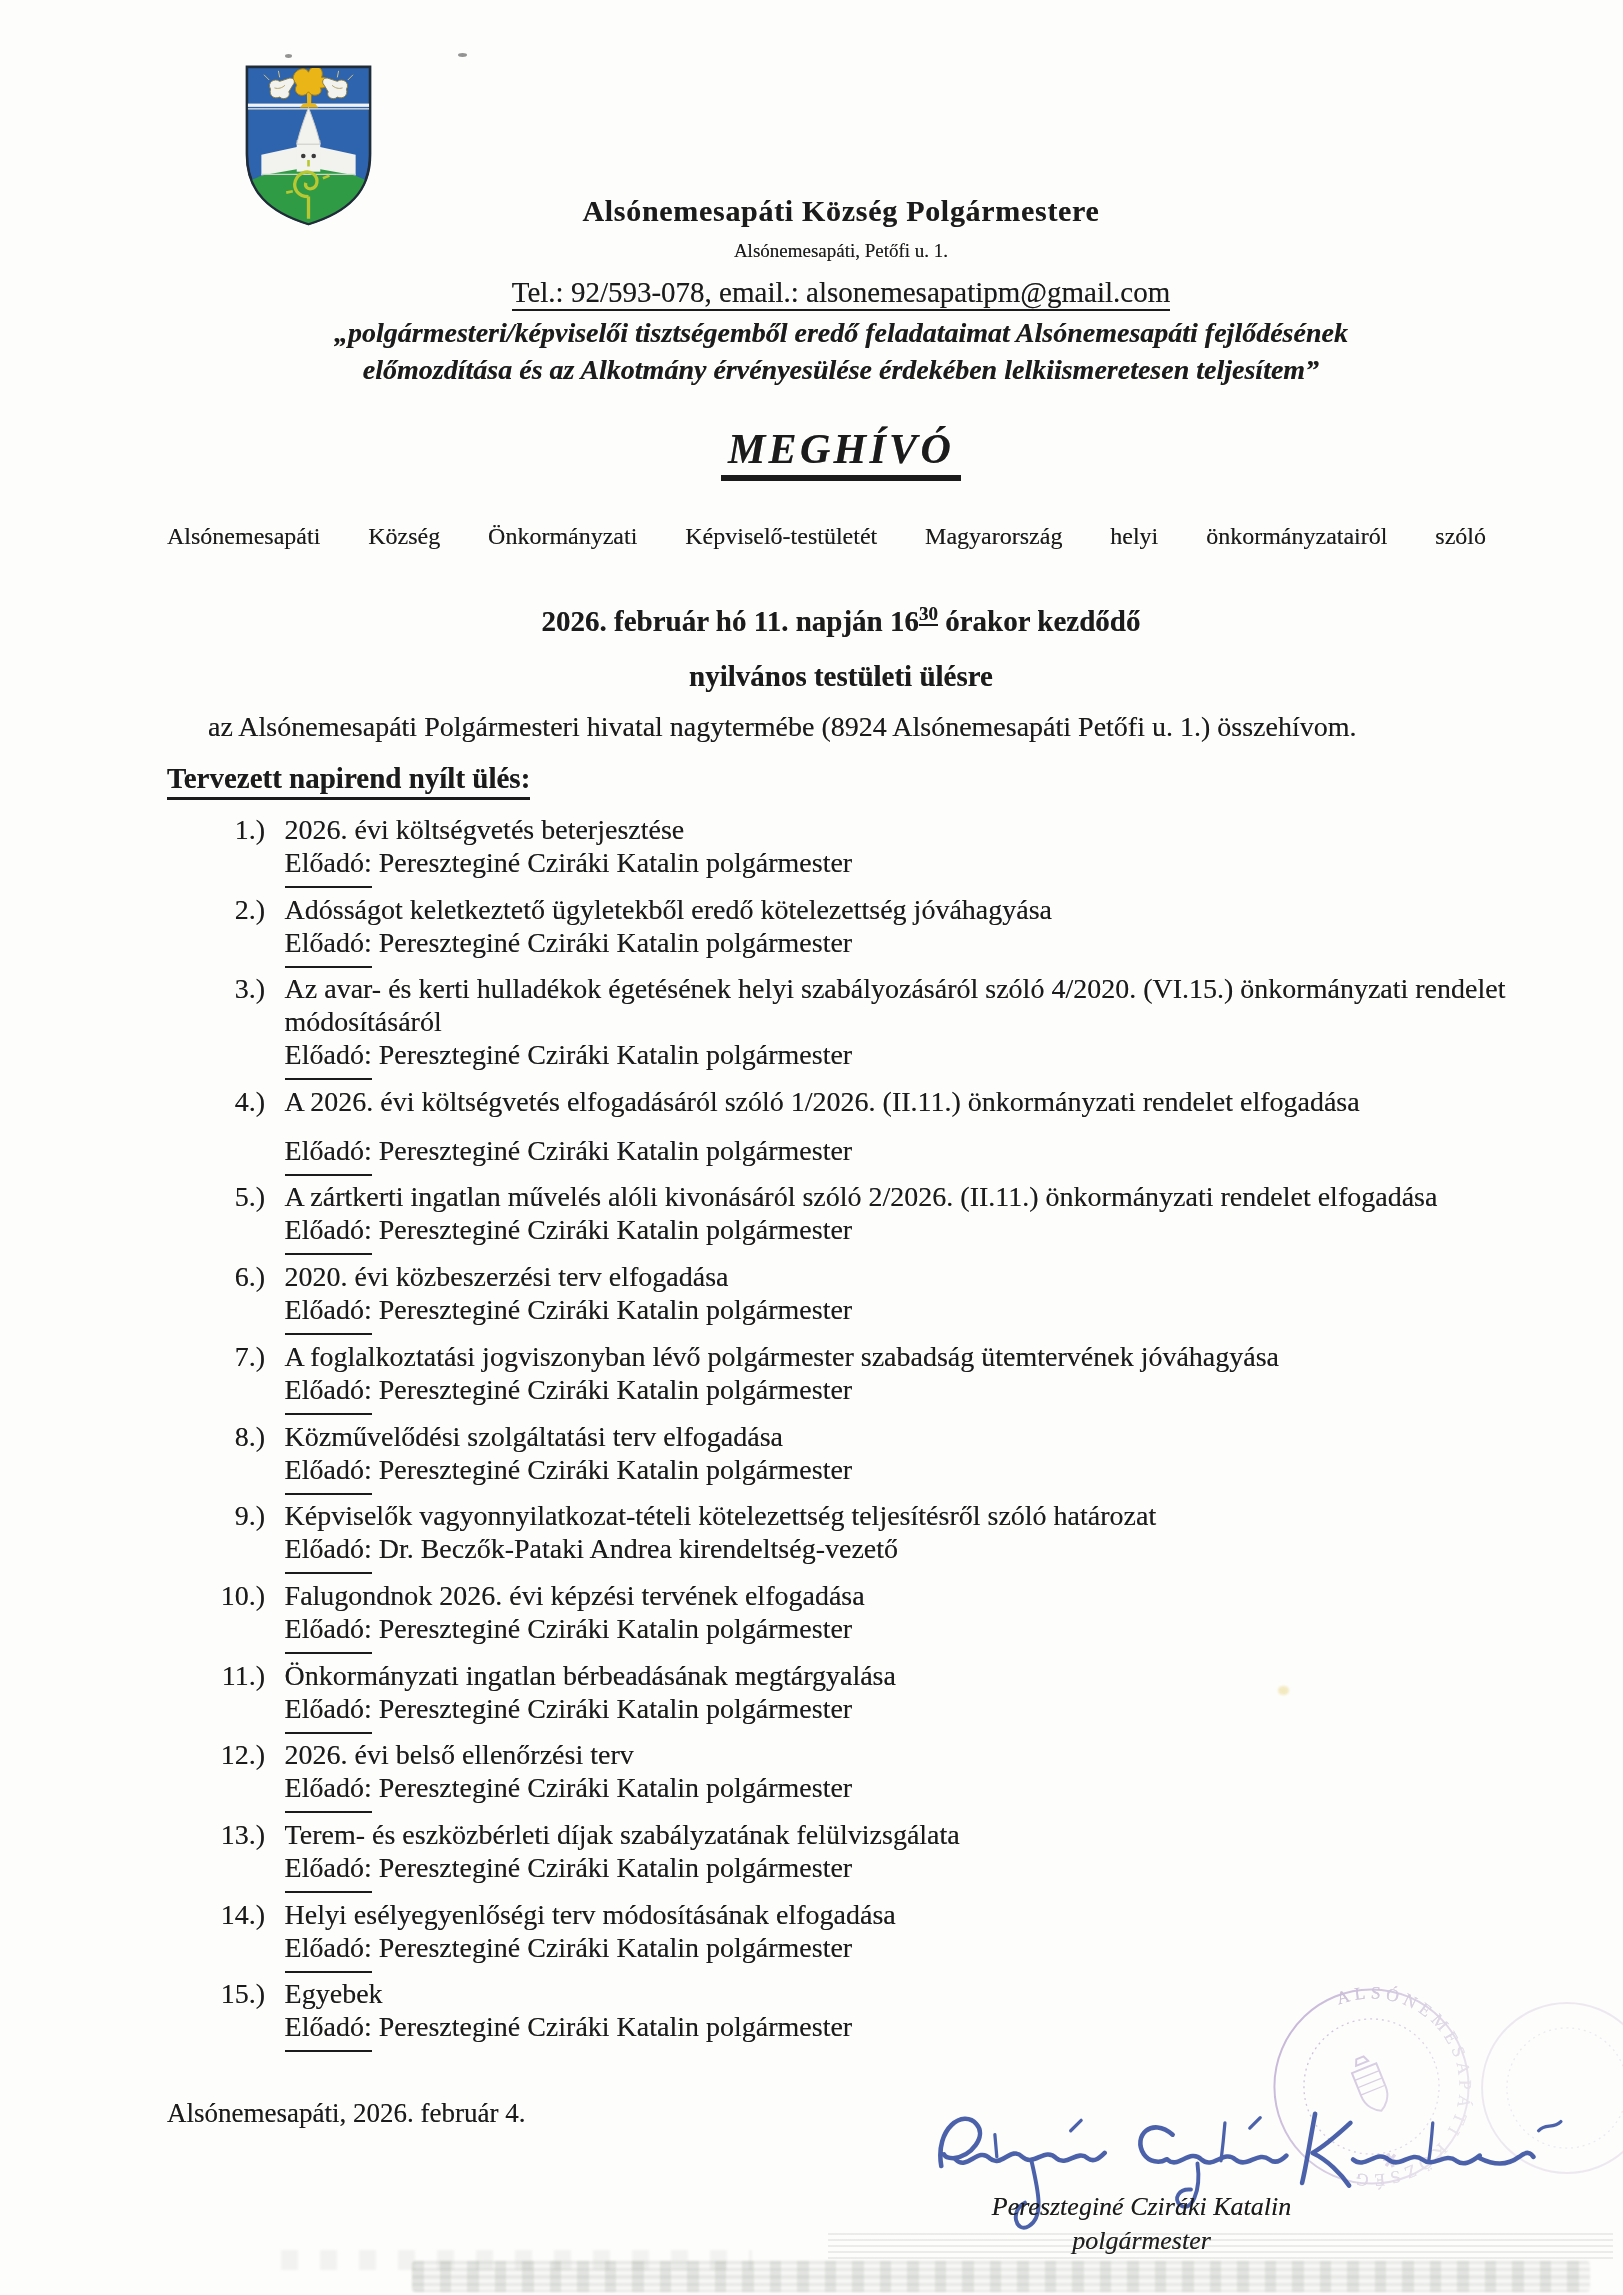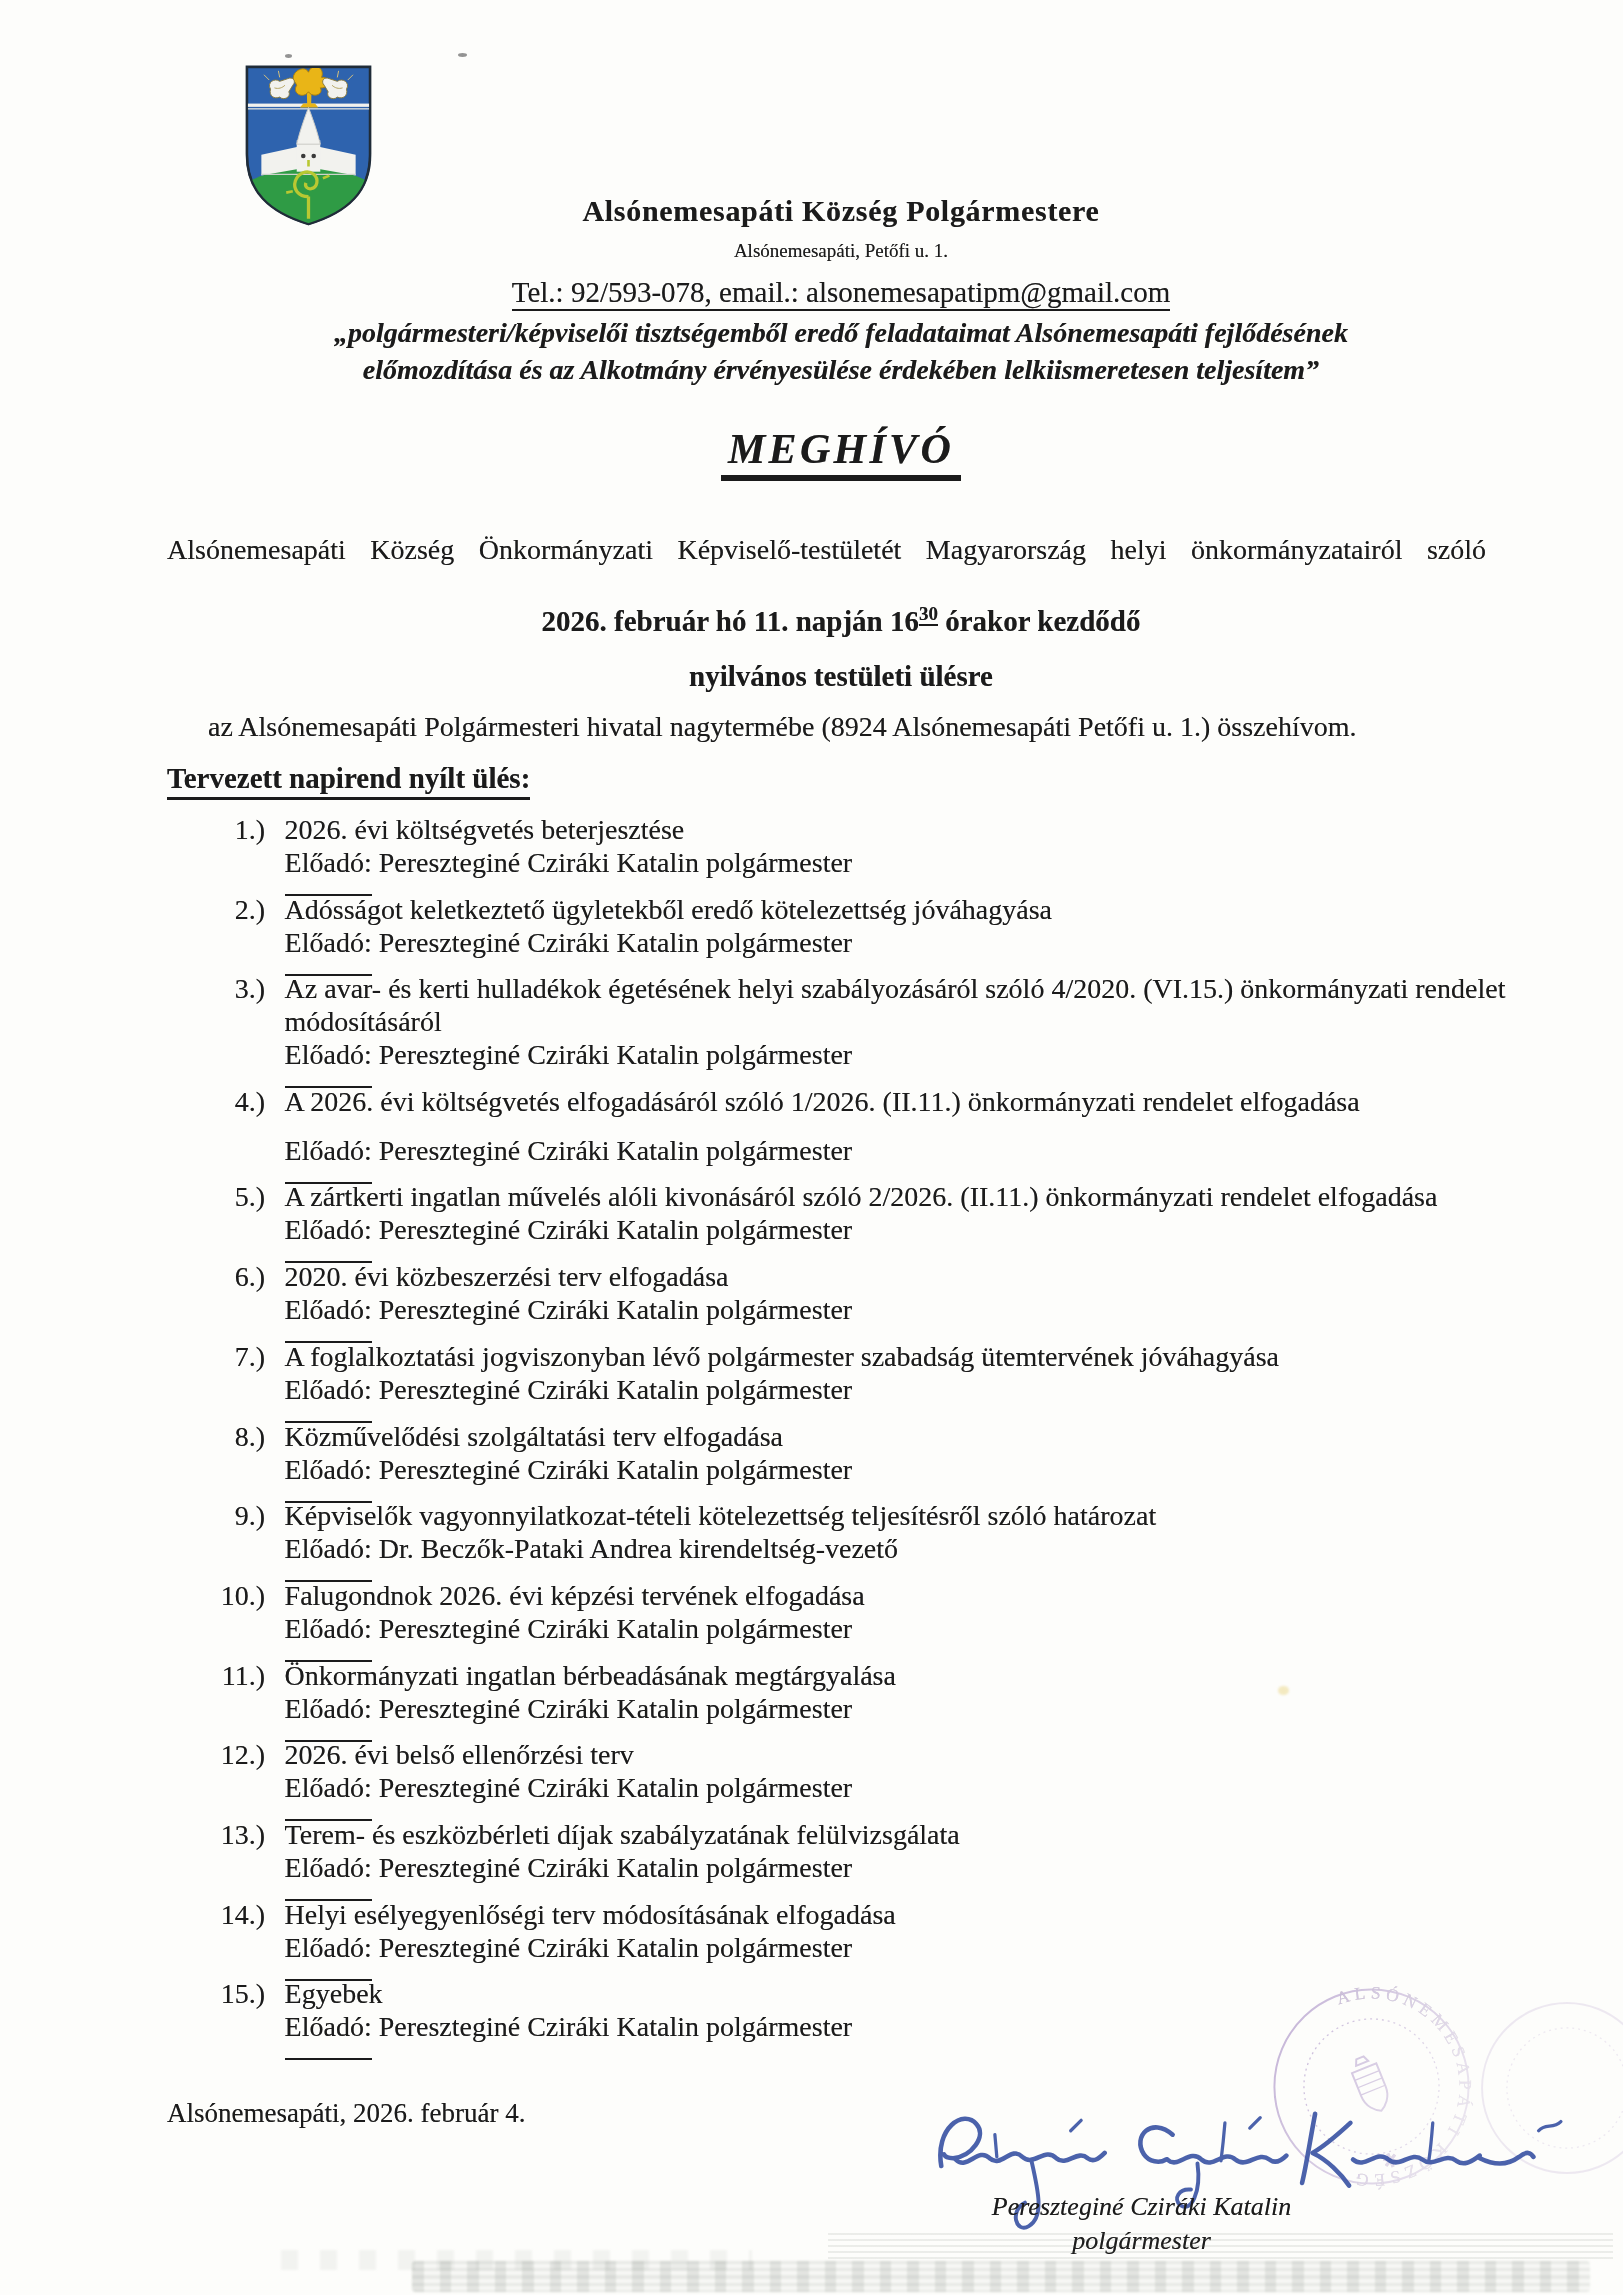--- a/index.html
+++ b/index.html
@@ -12,36 +12,36 @@
   .abs{position:absolute;}
   .centered{position:absolute; left:59px; width:1564px; text-align:center;}
   .crest{left:243px; top:63px; width:131px; height:165px;}
   .h-title{top:194px; font-size:30px; font-weight:bold; letter-spacing:0.7px;}
   .h-addr{top:240px; font-size:19px;}
   .h-tel{top:276px; font-size:29px;}
   .h-tel span{border-bottom:2.6px solid currentColor; padding-bottom:1.3px;text-align:center;}
   .motto{top:314px; font-size:28px; font-weight:bold; font-style:italic; line-height:37px;}
   .doc-title{top:425px; font-size:42px; font-weight:bold; font-style:italic; letter-spacing:3.3px;}
   .doc-title span{border-bottom:6.5px solid currentColor; padding:0 6.5px 2.6px 6.5px;}
-  .intro{top:519px; left:167px; width:1319px; font-size:28px; line-height:35px;margin-top:13px;}
+  .intro{top:519px; left:167px; width:1319px; font-size:24px; line-height:35px;}
   .intro .j{display:block; text-align:justify; text-align-last:justify;}
   .intro .l{display:block; text-align:left;}
   .dt-line{top:605px; font-size:29px; font-weight:bold;}
   .dt-line sup{font-size:19px; vertical-align:super; border-bottom:2.6px solid currentColor; line-height:0;}
   .session{top:660px; font-size:29px; font-weight:bold;}
   .venue{top:711px; left:208px; font-size:28px;}
   .agenda-head{top:762px; left:167px; font-size:29px; font-weight:bold;}
   .agenda-head span{border-bottom:3.9px solid currentColor; padding-bottom:3.3px;}
   ol.agenda{list-style:none; margin:0; padding:0; position:absolute; top:813px; left:167px; width:1420px;}
   ol.agenda li{display:flex; margin-bottom:13.7px; font-size:28px; line-height:33px;}
   ol.agenda .num{width:98px; text-align:right; flex:0 0 98px;}
   ol.agenda .bodycol{margin-left:19.6px; width:1299px;}
   .item-title{display:block;}
   .item-title.extra-gap{margin-bottom:15.7px;}
-  .presenter-label{border-bottom:2.6px solid currentColor; padding-bottom:16px;}
+  .presenter-label{border-bottom:2.6px solid currentColor; padding-bottom:8px;}
   .close-date{top:2098px; left:167px; font-size:27px;}
   .sig-block{position:absolute; left:814px; top:2190px; width:655px; text-align:center;
              font-size:26px; font-style:italic; line-height:34px;}
   .stamp{left:1260px; top:1975px; width:223px; height:223px; opacity:.6;}
   .stamp2{left:1469px; top:1990px; width:196px; height:196px; opacity:.14;}
   .signature{left:916px; top:2068px; width:661px; height:183px;}
   .f-blue{fill:var(--crest-blue);} .f-green{fill:var(--crest-green);}
   .f-gold{fill:var(--crest-gold);} .f-white{fill:#f2f2ee;}
   .speck{position:absolute; background:#5a5a5a; border-radius:50%; opacity:.65;}
   .streaks{left:828px; top:2233px; width:785px; height:27.5px;

